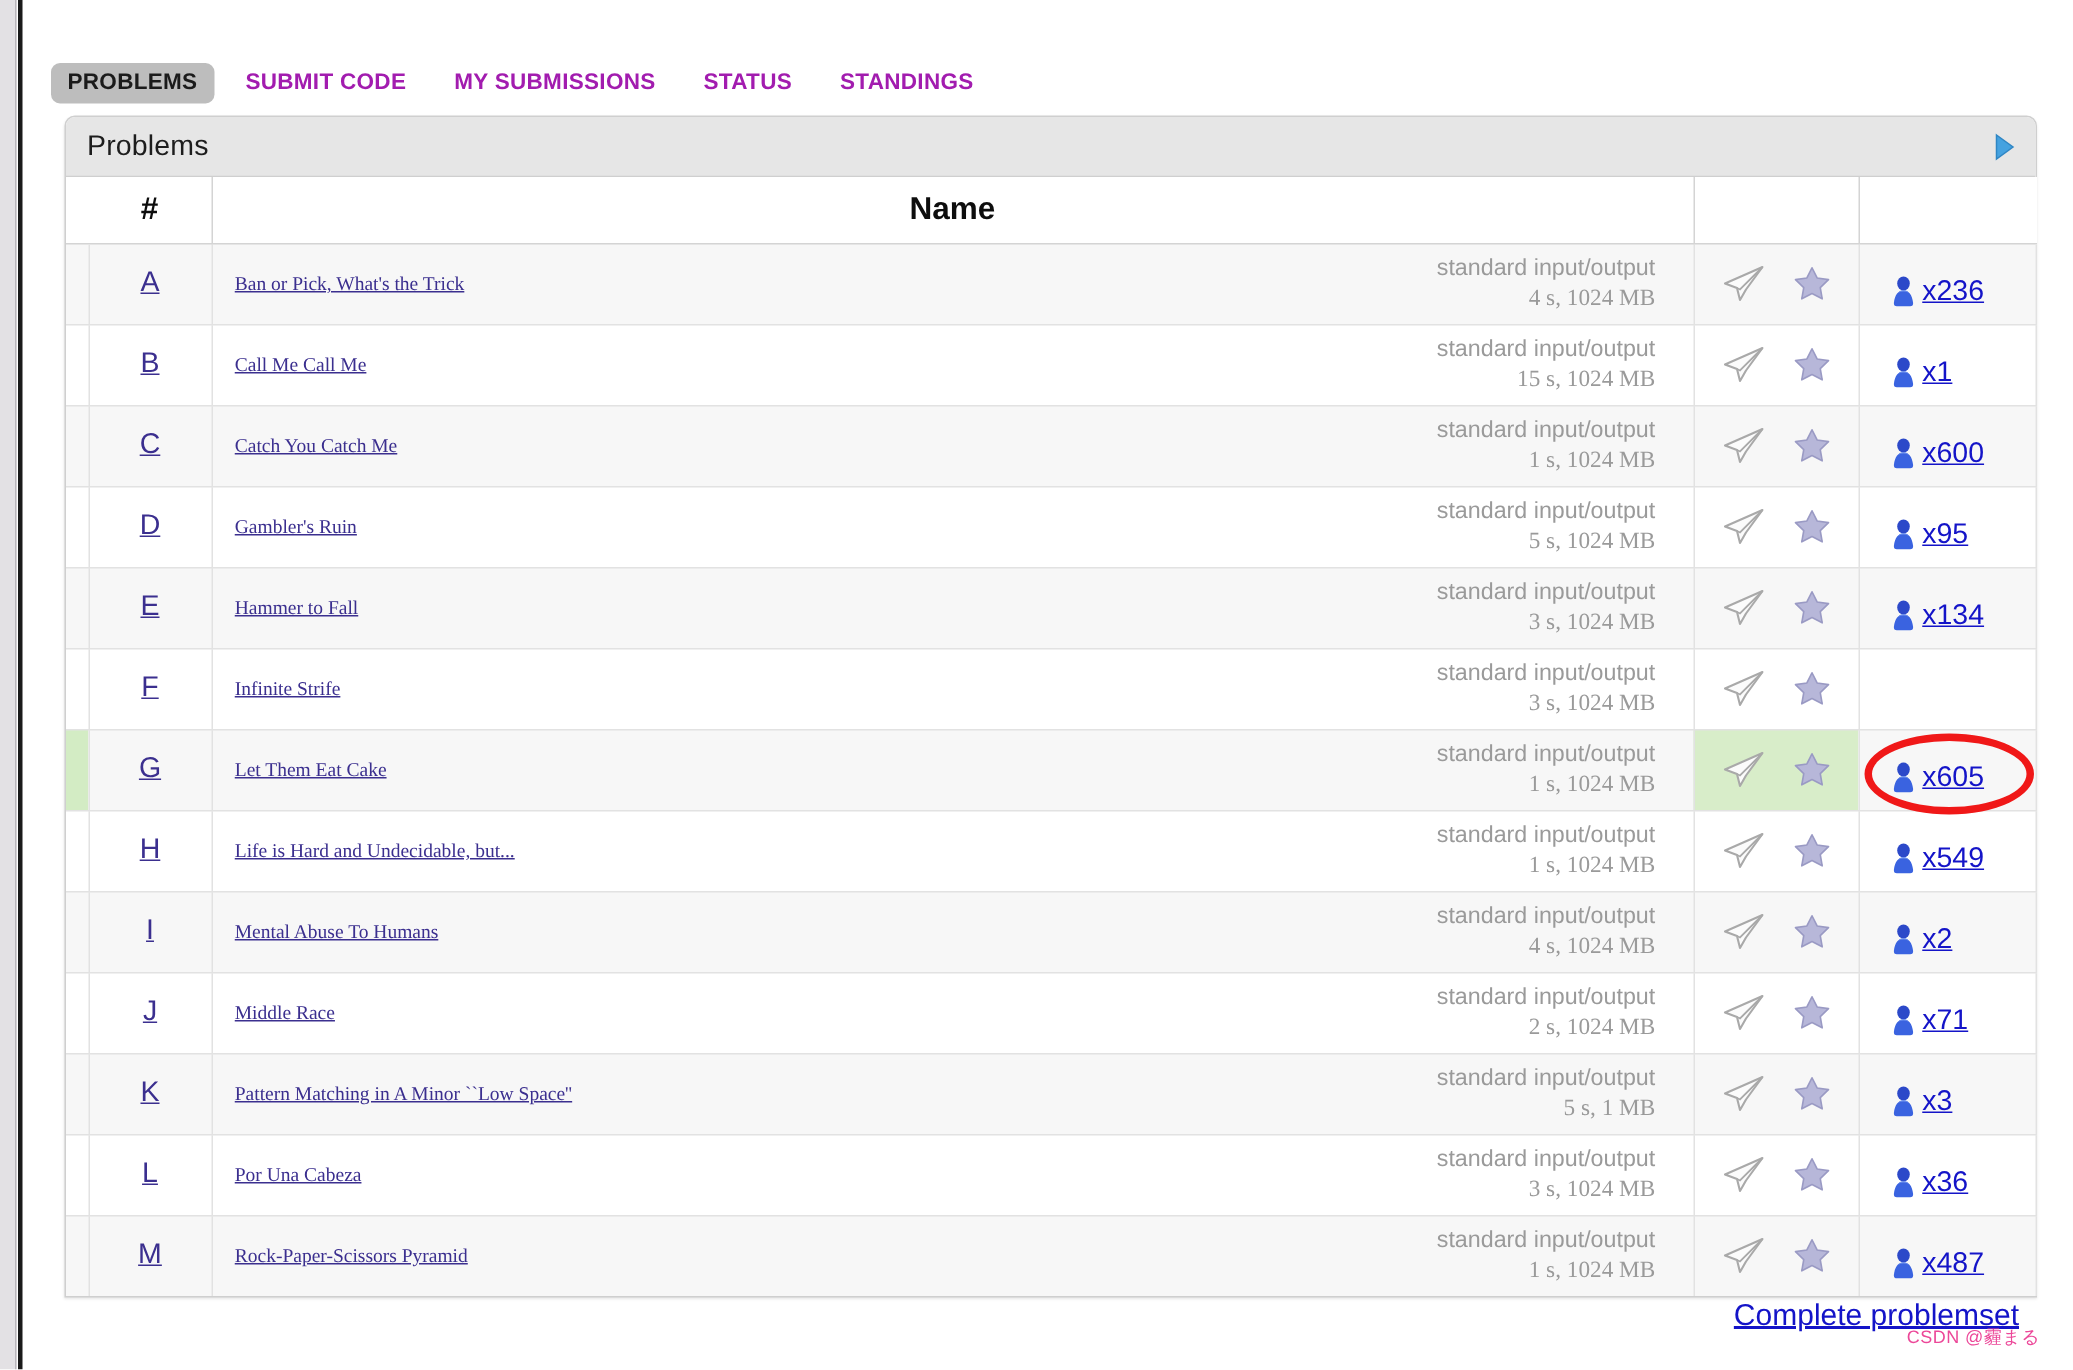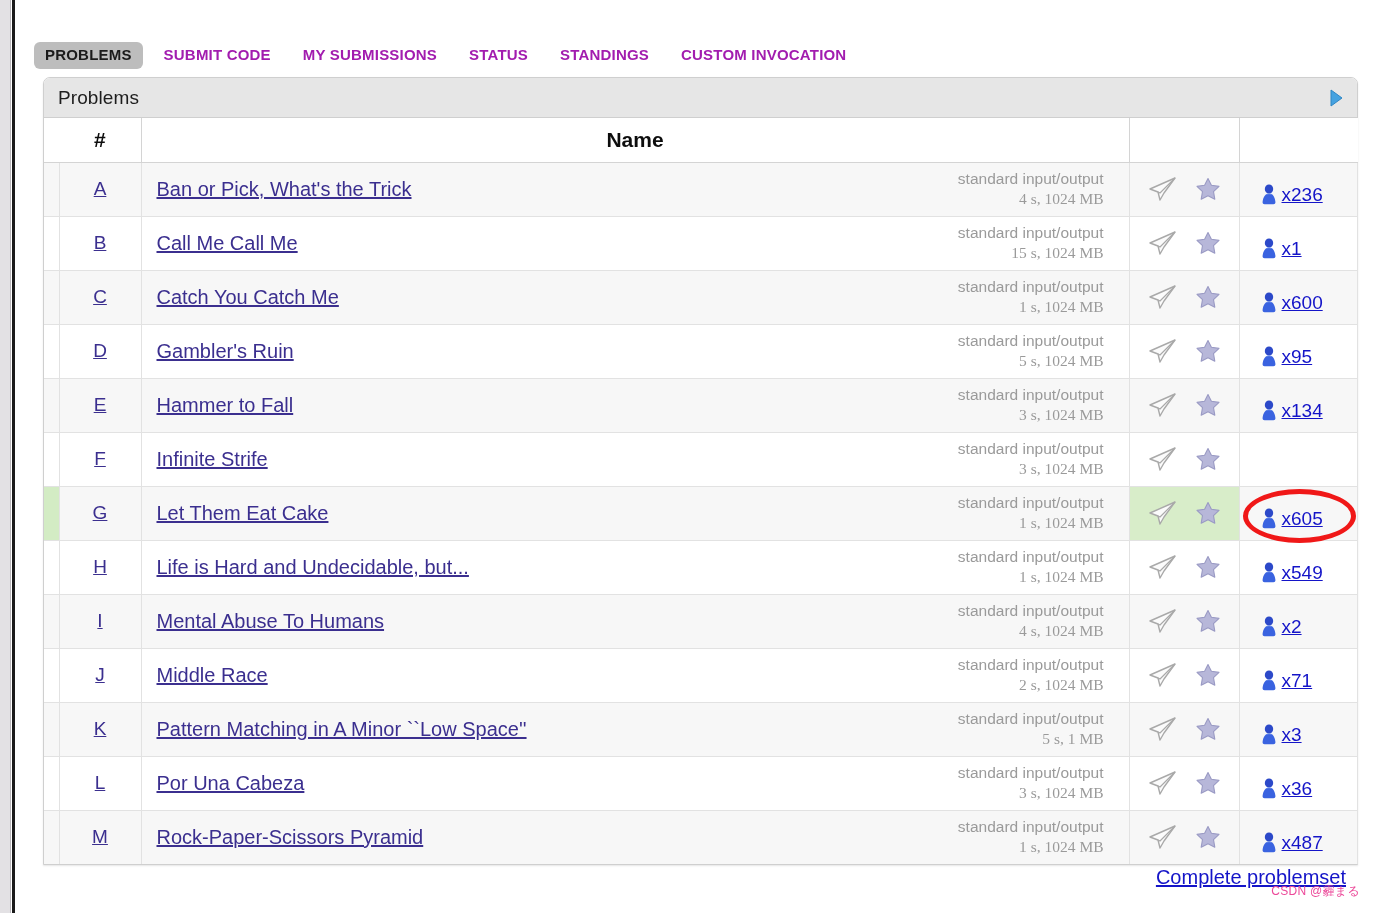--- a/index.html
+++ b/index.html
@@ -138,24 +138,24 @@
     display: block;
     text-align: center;
     font-size: 19px;
     color: #3b2f8f;
     text-decoration: underline;
     font-family: "Liberation Sans", sans-serif;
   }
   .pname {
     display: inline-block;
     margin-left: 14px;
-    font-size: 20px;
+    font-size: 13px;
     color: #3b2f8f;
     text-decoration: underline;
-    font-family: Liberation Sans, sans-serif;
+    font-family: Liberation Serif, serif;
   }
   .limits {
     text-align: right;
     padding-right: 24px;
     font-size: 15.5px;
     color: #9a9a9a;
     line-height: 20px;
     font-family: "Liberation Sans", sans-serif;
   }
   .limits .io { display: block; }
@@ -236,21 +236,20 @@
     <a class="nav-item active" href="#">PROBLEMS</a>
     <span class="nav-gap"></span>
     <a class="nav-item" href="#">SUBMIT CODE</a>
     <span class="nav-gap"></span>
     <a class="nav-item" href="#">MY SUBMISSIONS</a>
     <span class="nav-gap"></span>
     <a class="nav-item" href="#">STATUS</a>
     <span class="nav-gap"></span>
     <a class="nav-item" href="#">STANDINGS</a>
     <span class="nav-gap"></span>
-    <a class="nav-item" href="#">CUSTOM INVOCATION</a>
   </div>
 
   <div class="panel">
 
     <div class="panel-header">
       <span class="panel-title">Problems</span>
       <span class="panel-toggle">
         <svg width="16" height="20" viewBox="0 0 16 20">
           <polygon points="3,2 14,10 3,18" fill="#45a2e0" stroke="#2f86c4" stroke-width="1"></polygon>
         </svg>

